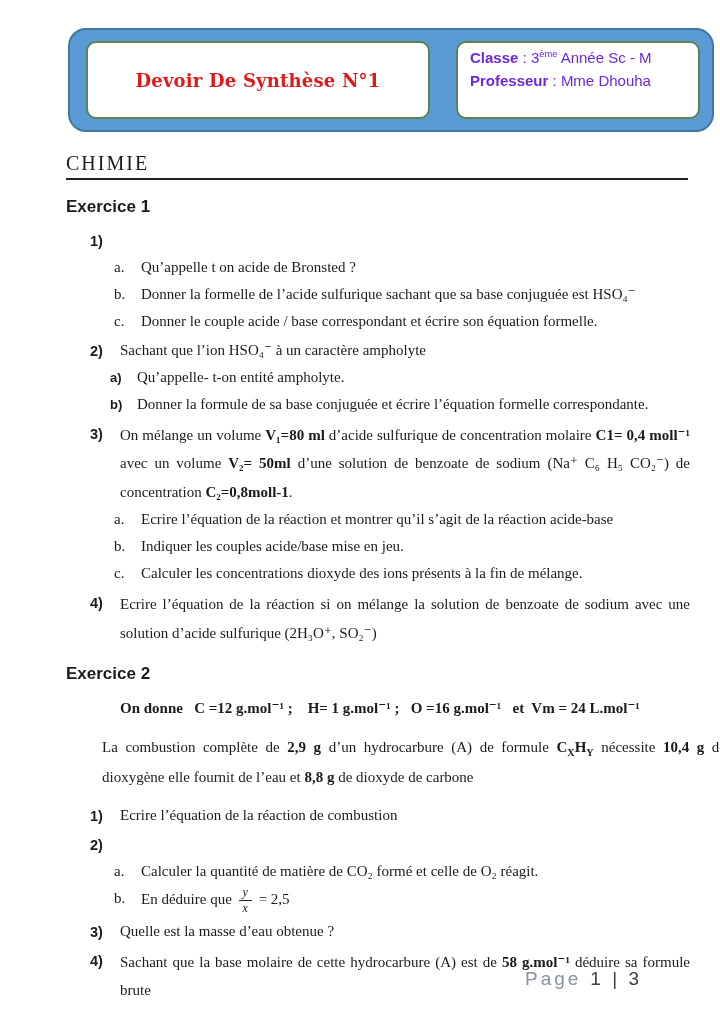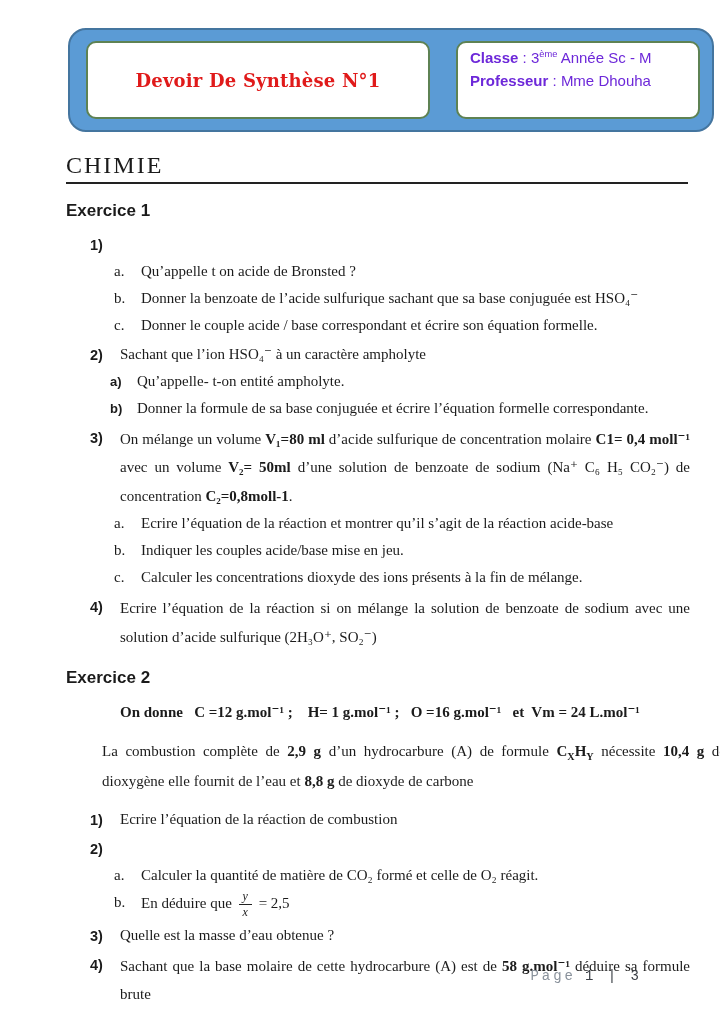--- a/index.html
+++ b/index.html
@@ -48,21 +48,21 @@
     color: #6d28d9;
   }
   .info-line { white-space: pre-wrap; }
   .info-line .lbl { font-weight: bold; }
   .info-line sup { font-size: 0.62em; }
 
   
   .chimie {
     font-family: "Liberation Serif", "DejaVu Serif", serif;
     font-weight: normal;
-    font-size: 24px;
+    font-size: 20px;
     letter-spacing: 2px;
     margin: 20px 0 0 0;
   }
   .rule { width: 622px; border-bottom: 2px solid #222; margin-top: 3px; }
 
   .ex-heading {
     font-family: "Liberation Sans", "DejaVu Sans", sans-serif;
     font-weight: bold;
     font-size: 17px;
     margin: 17px 0 11px 0;
@@ -112,23 +112,23 @@
     line-height: 1.15;
     vertical-align: middle;
     margin: 0 3px;
   }
   .frac .fnum { border-bottom: 1px solid #222; padding: 0 4px 0.5px; }
   .frac .fden { padding-top: 0.5px; }
 
   
   .footer {
     position: absolute;
-    right: 78px; bottom: 34px;
-    font-family: Liberation Mono, monospace;
-    font-size: 14px;
+    right: 78px; bottom: 28px;
+    font-family: Liberation Sans, sans-serif;
+    font-size: 19px;
     letter-spacing: 3px;
     color: #8a929c;
   }
   .footer .val { color: #3c4148; margin-left: 9px; }
 </style>
 </head>
 <body>
 
 <div class="page">
 
@@ -149,21 +149,21 @@
 
   <div class="row lead">
     <span class="num">1)</span>
   </div>
   <div class="row sub-a">
     <span class="letter">a.</span>
     <span class="txt">Qu’appelle t on acide de Bronsted ?</span>
   </div>
   <div class="row sub-a">
     <span class="letter">b.</span>
-    <span class="txt">Donner la benzoate de l’acide sulfurique sachant que sa base conjuguée est HSO₄⁻</span>
+    <span class="txt">Donner la formelle de l’acide sulfurique sachant que sa base conjuguée est HSO₄⁻</span>
   </div>
   <div class="row sub-a">
     <span class="letter">c.</span>
     <span class="txt">Donner le couple acide / base correspondant et écrire son équation formelle.</span>
   </div>
 
   <div class="row lead">
     <span class="num">2)</span>
     <span class="txt">Sachant que l’ion HSO₄⁻ à un caractère ampholyte</span>
   </div>

